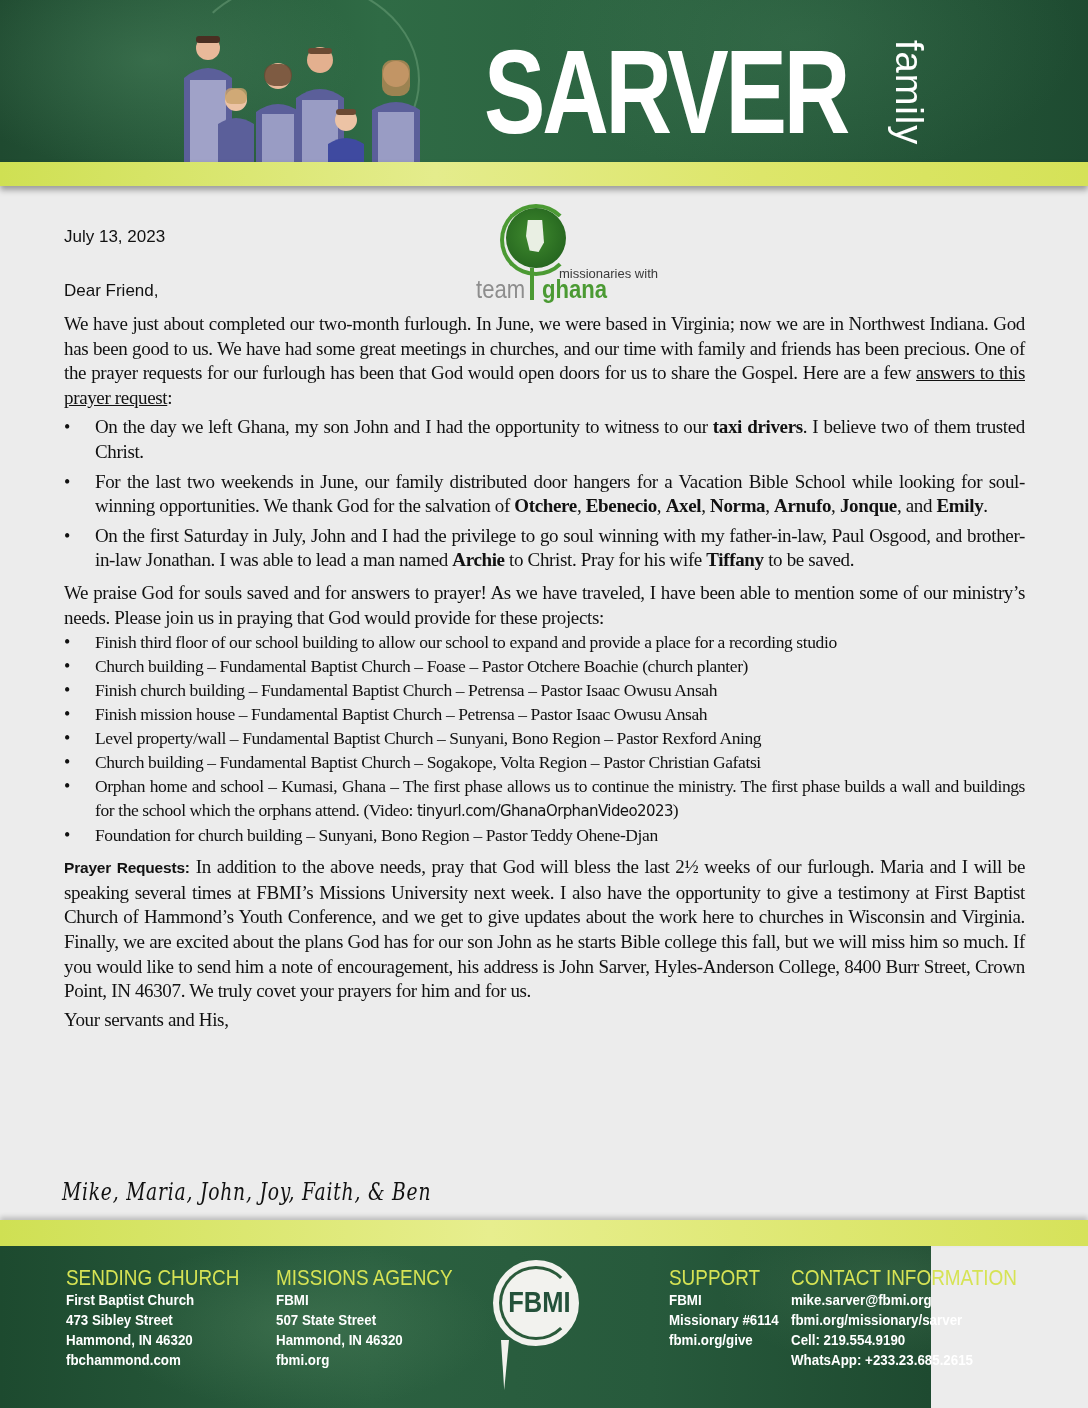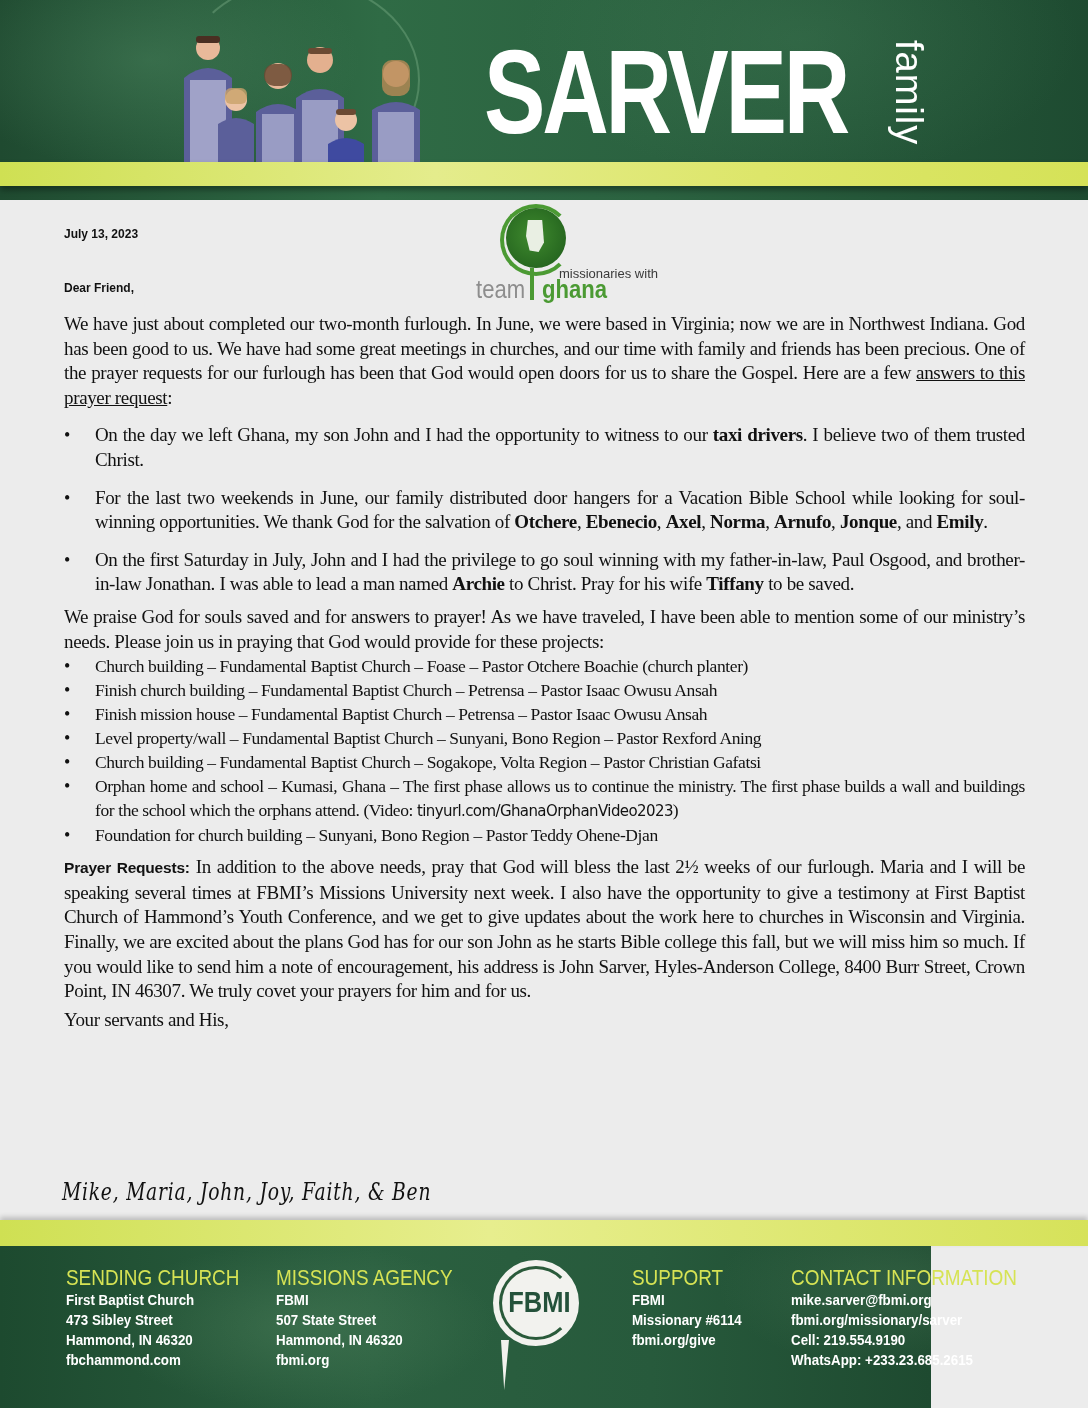--- a/index.html
+++ b/index.html
@@ -1,21 +1,21 @@
 <!DOCTYPE html>
 <html><head>
 <meta charset="utf-8">
 <style>
   * { box-sizing: border-box; margin: 0; padding: 0; }
   html, body { width: 1088px; height: 1408px; background: #ececec; overflow: hidden; }
   body { position: relative; font-family: "Liberation Serif", serif; color: #111; }
 
   
   .header {
-    position: absolute; left: 0; top: 0; width: 1088px; height: 200px;
+    position: absolute; left: 0; top: 0; width: 1088px; height: 162px;
     background:
       radial-gradient(ellipse 300px 160px at 150px 60px, rgba(90,150,110,0.35), rgba(0,0,0,0) 70%),
       radial-gradient(ellipse 400px 200px at 800px 40px, rgba(80,140,100,0.25), rgba(0,0,0,0) 70%),
       linear-gradient(90deg, #1f4a30 0%, #2f6b45 35%, #2b6240 60%, #1e4b31 100%);
     overflow: hidden;
   }
   .header .vine {
     position: absolute; left: 180px; top: -20px; width: 240px; height: 200px;
     border: 2px solid rgba(140,190,150,0.35); border-radius: 50%;
     border-left-color: transparent; border-bottom-color: transparent;
@@ -35,21 +35,21 @@
   }
   .lime-band-top {
     position: absolute; left: 0; top: 162px; width: 1088px; height: 24px;
     background: linear-gradient(90deg, #cfe053 0%, #e4ec8c 40%, #dde66a 70%, #d5e258 100%);
     box-shadow: 0 4px 6px rgba(0,0,0,0.35);
   }
 
   
   .date, .greeting {
     position: absolute; left: 64px;
-    font-family: "Liberation Sans", sans-serif; font-weight: bold; font-size: 12px;
+    font-family: "Liberation Sans", sans-serif; font-weight: normal; font-size: 17px;
   }
   .date { top: 227px; }
   .greeting { top: 281px; }
 
   .logo { position: absolute; left: 476px; top: 204px; width: 150px; height: 102px; }
   .logo-circle {
     position: absolute; left: 30px; top: 4px; width: 60px; height: 60px; border-radius: 50%;
     background: radial-gradient(circle at 45% 45%, #3f8a2e, #1d5a1a);
   }
   .logo-ring {
@@ -78,21 +78,21 @@
     position: absolute; left: 64px; top: 312px; width: 961px;
     font-size: 19px; line-height: 24.6px; text-align: justify;
     letter-spacing: -0.35px;
   }
   .letter-body p { margin: 0; }
   .letter-body ul { list-style: none; margin: 0; padding: 0; }
   .letter-body li { position: relative; padding-left: 31px; }
   .letter-body li::before {
     content: "\2022"; position: absolute; left: 0; top: 0; font-size: 18px;
   }
-  .answers li { margin-top: 13px; }
+  .answers li { margin-top: 5px; }
   .projects { margin-top: 0; }
   .projects li { font-size: 17.5px; line-height: 24px; letter-spacing: -0.4px; text-align: left; }
   .projects li.wrap { text-align: justify; }
   .para2 { margin-top: 8px !important; }
   .prayer { margin-top: 8px !important; }
   .prayer .label { font-family: "Liberation Sans", sans-serif; font-weight: bold; font-size: 15.5px; letter-spacing: -0.2px; }
   .sans-link { font-family: "DejaVu Sans", sans-serif; font-size: 15px; letter-spacing: -0.6px; }
   .closing { margin-top: 4px !important; }
   .u { text-decoration: underline; }
   b { font-weight: bold; }
@@ -121,21 +121,21 @@
   .footer-col .heading {
     color: #d6e354; font-size: 22px; line-height: 24px; white-space: nowrap;
     transform: scaleX(0.86); transform-origin: left top;
   }
   .footer-col .line {
     color: #ffffff; font-weight: bold; font-size: 14.5px; line-height: 20px; white-space: nowrap;
     transform: scaleX(0.92); transform-origin: left top;
   }
   .col-church { left: 66px; }
   .col-agency { left: 276px; }
-  .col-support { left: 632px; }
+  .col-support { left: 669px; }
   .col-contact { left: 791px; }
 
   .fbmi-logo { position: absolute; left: 489px; top: 8px; width: 100px; height: 140px; }
   .fbmi-circle {
     position: absolute; left: 4px; top: 6px; width: 86px; height: 86px; border-radius: 50%;
     background: #f2f2ee; border: 3px solid #f2f2ee;
   }
   .fbmi-inner-ring {
     position: absolute; left: 10px; top: 12px; width: 74px; height: 74px; border-radius: 50%;
     border: 3px solid #2a5a3a; border-right-color: transparent;
@@ -215,20 +215,21 @@
 
   <ul class="answers">
     <li><span>On the day we left Ghana, my son John and I had the opportunity to witness to our </span><b>taxi drivers</b><span>. I believe two of them trusted Christ.</span></li>
     <li><span>For the last two weekends in June, our family distributed door hangers for a Vacation Bible School while looking for soul-winning opportunities. We thank God for the salvation of </span><b>Otchere</b>, <b>Ebenecio</b>, <b>Axel</b>, <b>Norma</b>, <b>Arnufo</b>, <b>Jonque</b>, and <b>Emily</b>.</li>
     <li><span>On the first Saturday in July, John and I had the privilege to go soul winning with my father-in-law, Paul Osgood, and brother-in-law Jonathan. I was able to lead a man named </span><b>Archie</b><span> to Christ. Pray for his wife </span><b>Tiffany</b><span> to be saved.</span></li>
   </ul>
 
   <p class="para2">We praise God for souls saved and for answers to prayer! As we have traveled, I have been able to mention some of our ministry’s needs. Please join us in praying that God would provide for these projects:</p>
 
   <ul class="projects">
+    <li>Finish third floor of our school building to allow our school to expand and provide a place for a recording studio</li>
     <li>Church building – Fundamental Baptist Church – Foase – Pastor Otchere Boachie (church planter)</li>
     <li>Finish church building – Fundamental Baptist Church – Petrensa – Pastor Isaac Owusu Ansah</li>
     <li>Finish mission house – Fundamental Baptist Church – Petrensa – Pastor Isaac Owusu Ansah</li>
     <li>Level property/wall – Fundamental Baptist Church – Sunyani, Bono Region – Pastor Rexford Aning</li>
     <li>Church building – Fundamental Baptist Church – Sogakope, Volta Region – Pastor Christian Gafatsi</li>
     <li class="wrap"><span>Orphan home and school – Kumasi, Ghana – The first phase allows us to continue the ministry. The first phase builds a wall and buildings for the school which the orphans attend. (Video: </span><span class="sans-link">tinyurl.com/GhanaOrphanVideo2023</span><span>)</span></li>
     <li>Foundation for church building – Sunyani, Bono Region – Pastor Teddy Ohene-Djan</li>
   </ul>
 
   <p class="prayer"><span class="label">Prayer Requests:</span><span> In addition to the above needs, pray that God will bless the last 2½ weeks of our furlough. Maria and I will be speaking several times at FBMI’s Missions University next week. I also have the opportunity to give a testimony at First Baptist Church of Hammond’s Youth Conference, and we get to give updates about the work here to churches in Wisconsin and Virginia. Finally, we are excited about the plans God has for our son John as he starts Bible college this fall, but we will miss him so much. If you would like to send him a note of encouragement, his address is John Sarver, Hyles-Anderson College, 8400 Burr Street, Crown Point, IN 46307. We truly covet your prayers for him and for us.</span></p>

